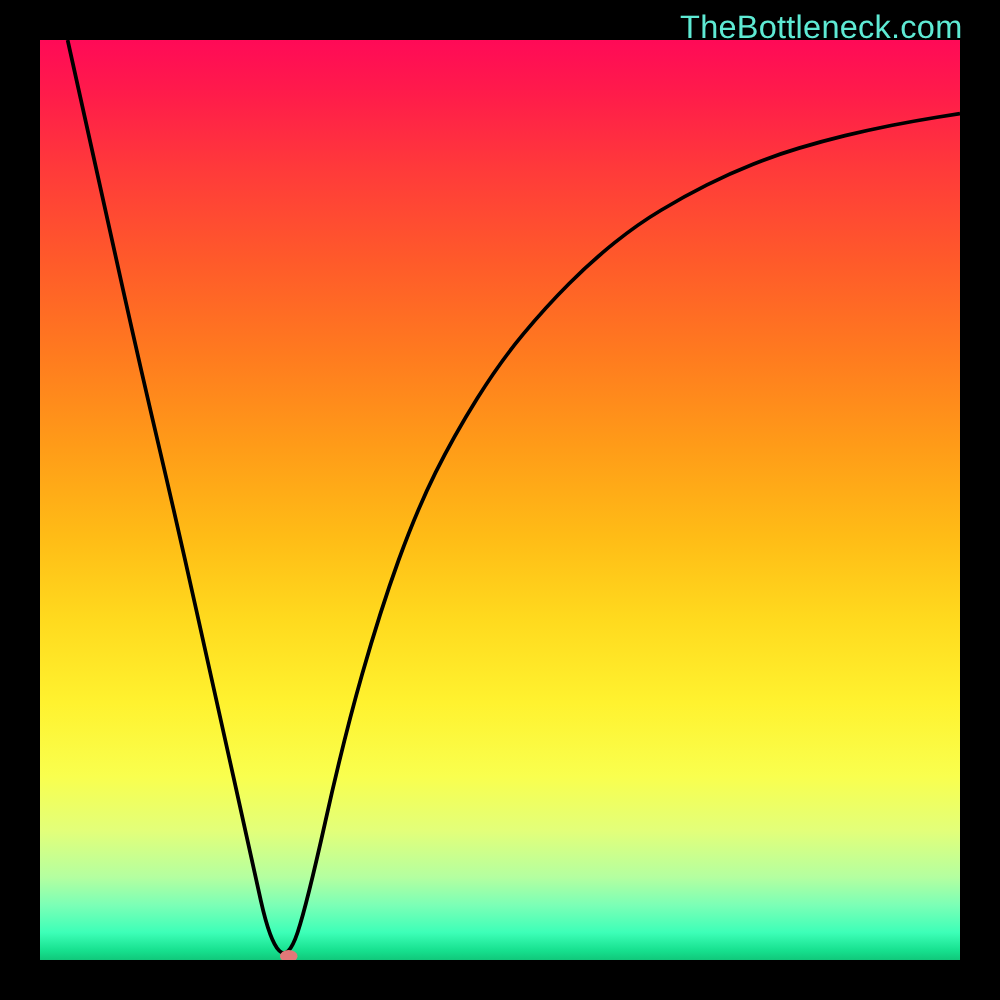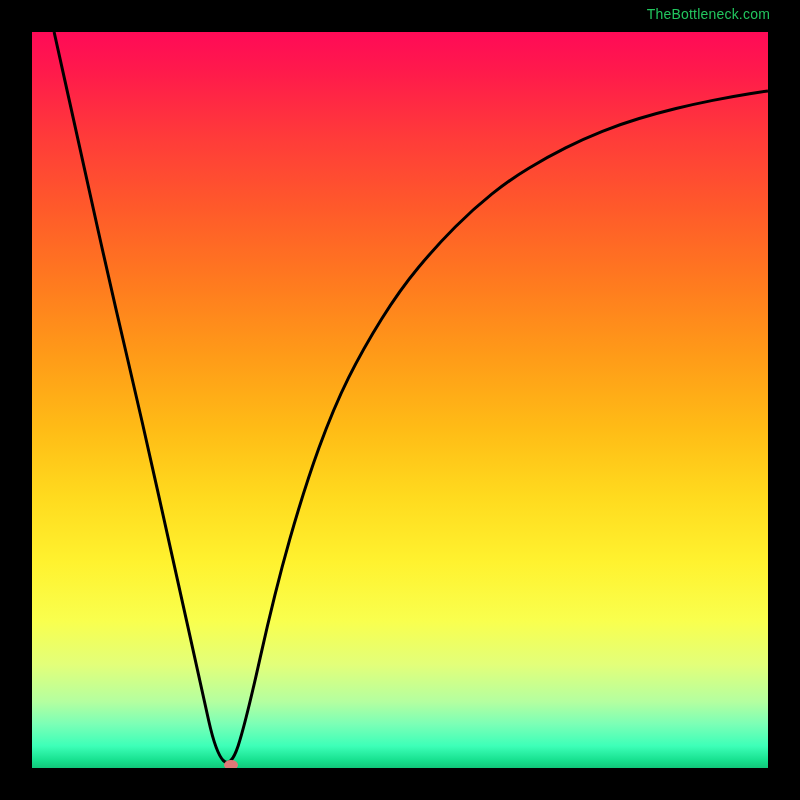--- a/index.html
+++ b/index.html
@@ -52,22 +52,22 @@
   .curve-svg {
     position: absolute;
     inset: 0;
     width: 100%;
     height: 100%;
   }
   .watermark {
     position: absolute;
     right: 30px;
     top: 6px;
-    color: #22c55e;
-    font-size: 14px;
+    color: #5eead4;
+    font-size: 26px;
     letter-spacing: 0.2px;
     font-weight: 400;
     user-select: none;
   }
   .min-dot {
     position: absolute;
     width: 14px;
     height: 10px;
     background: #e07878;
     border-radius: 50%;

